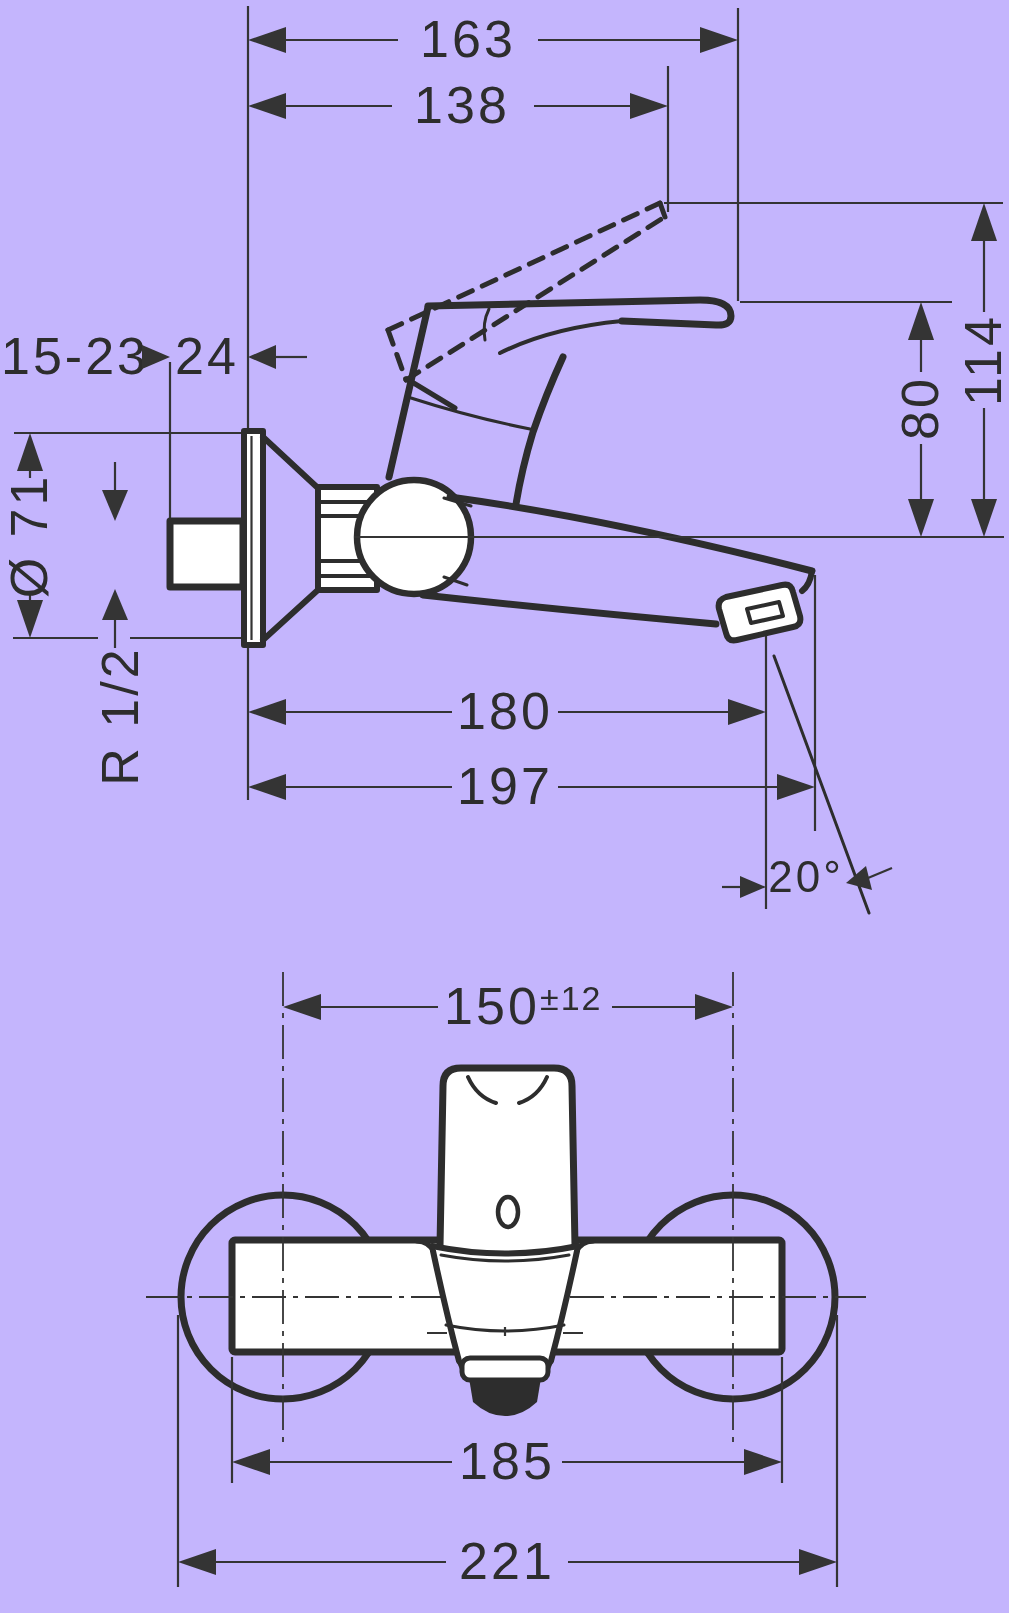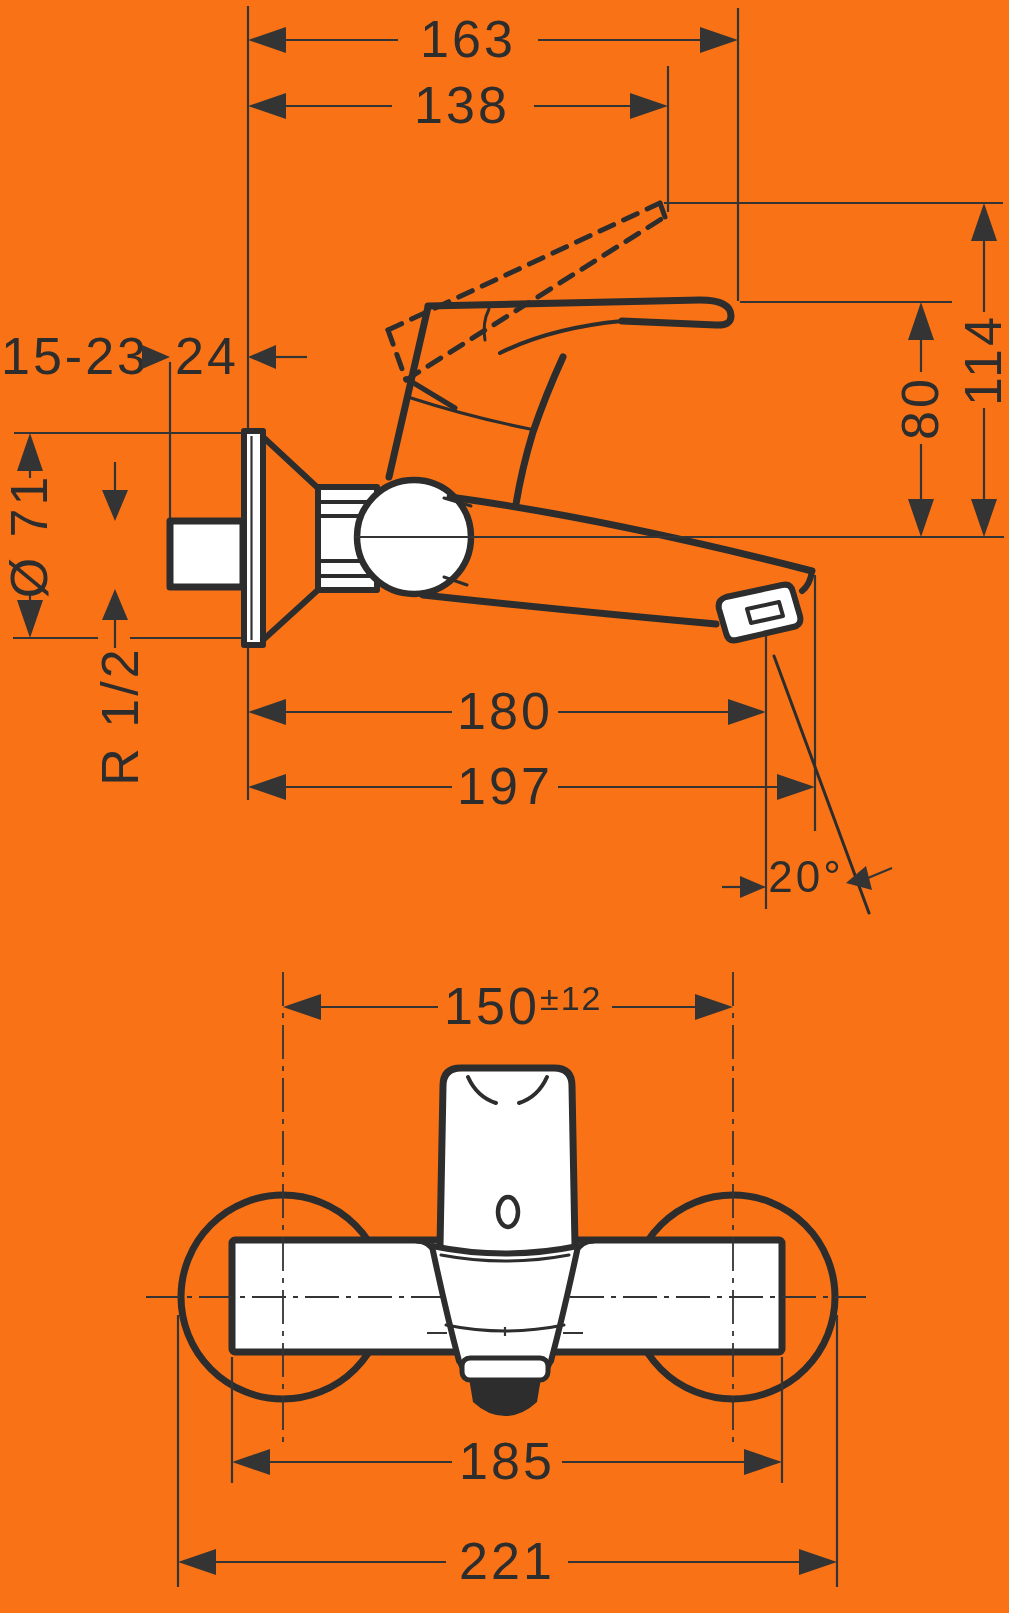--- a/index.html
+++ b/index.html
@@ -1,16 +1,16 @@
 <!DOCTYPE html>
 <html><head>
 <meta charset="utf-8">
 <style>
   html,body{margin:0;padding:0;background:#ffffff;}
-  .stage{width:1009px;height:1613px;position:relative;background:#f97316;overflow:hidden;}
+  .stage{width:1009px;height:1613px;position:relative;background:#c4b5fd;overflow:hidden;}
   svg{display:block;}
   .ol   {stroke:#2d2d2d;stroke-width:7;fill:none;stroke-linecap:round;stroke-linejoin:round;}
   .ol6  {stroke:#2d2d2d;stroke-width:6;fill:none;stroke-linecap:round;stroke-linejoin:round;}
   .ol5  {stroke:#2d2d2d;stroke-width:5;fill:none;stroke-linecap:round;stroke-linejoin:round;}
   .ol4  {stroke:#2d2d2d;stroke-width:4;fill:none;stroke-linecap:round;stroke-linejoin:round;}
   .ol3  {stroke:#2d2d2d;stroke-width:3;fill:none;stroke-linecap:round;stroke-linejoin:round;}
   .fw   {fill:#ffffff;}
   .dim  {stroke:#343434;stroke-width:2.2;fill:none;}
   .dimthin{stroke:#343434;stroke-width:1.8;fill:none;}
   .arrow{fill:#343434;stroke:none;}

